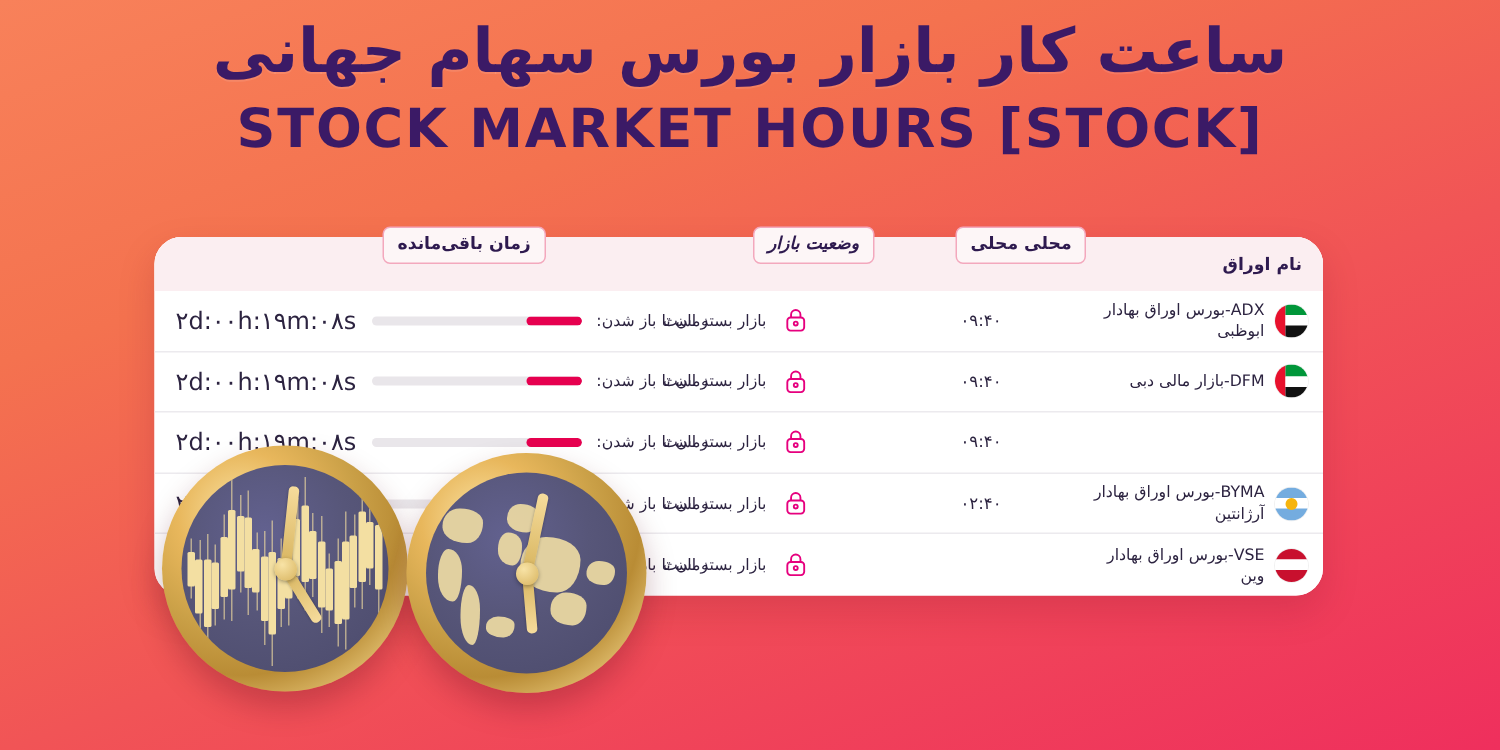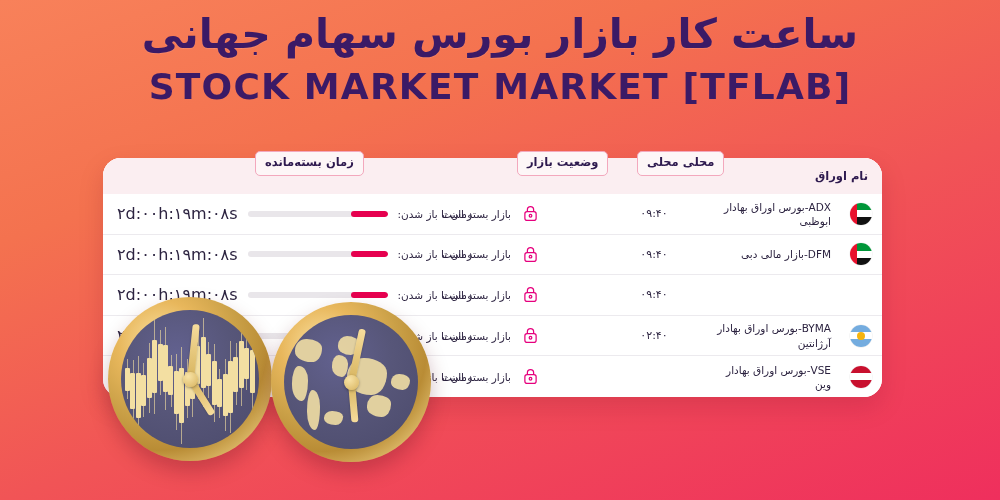--- a/index.html
+++ b/index.html
@@ -93,21 +93,21 @@
   .head-plain {
     position: absolute;
     color: #2e1a4f;
     font-size: 11.5px;
     font-weight: 700;
     direction: rtl;
     white-space: nowrap;
     line-height: 1;
   }
   #hb-remaining { left: 152px; top: -7px; }
-  #hb-status    { left: 414px; top: -7px; }
+  #hb-status    { left: 399px; top: -7px; font-style: italic; }
   #hb-localtime { left: 534px; top: -7px; }
   #hp-market    { right: 14px; top: 13px; }
 
   
   .rows {
     position: absolute;
     top: 36px; left: 0; right: 0; bottom: 0;
   }
   .row {
     position: relative;
@@ -118,21 +118,21 @@
   .row:last-child { border-bottom: none; }
 
   
   .c-market {
     position: absolute;
     right: 10px;
     top: 0;
     height: 100%;
     display: flex;
     align-items: center;
-    gap: 19px;
+    gap: 7px;
     direction: rtl;
   }
   .flag {
     width: 22px; height: 22px;
     border-radius: 50%;
     overflow: hidden;
     flex: 0 0 auto;
     position: relative;
     box-shadow: 0 0 0 0.5px rgba(0,0,0,0.08);
   }
@@ -297,21 +297,21 @@
     opacity: 0.93;
   }
 </style>
 </head>
 <body>
 
 <div id="stage">
 
   <div class="title-wrap">
     <div class="title-fa">ساعت کار بازار بورس سهام جهانی</div>
-    <div class="title-en">STOCK MARKET MARKET [TFLAB]</div>
+    <div class="title-en">STOCK MARKET HOURS [STOCK]</div>
   </div>
 
   <div class="card">
     <div class="card-inner">
       <div class="card-head-band"></div>
       <div class="rows" id="rows-container">
           <div class="row">
             <div class="c-market">
               <span class="flag flag-ae">
                 <span class="band-red"></span>
@@ -450,21 +450,21 @@
               <span class="progress">
                 <span class="progress-fill" style="left: 74%; width: 26%;"></span>
               </span>
               <span class="countdown">۲d:۰۴h:۱۹m:۰۸s</span>
             </div>
           </div>
         </div>
     </div>
 
     <div class="head-row">
-      <div class="head-badge" id="hb-remaining">زمان بسته‌مانده</div>
+      <div class="head-badge" id="hb-remaining">زمان باقی‌مانده</div>
       <div class="head-badge" id="hb-status">وضعیت بازار</div>
       <div class="head-badge" id="hb-localtime">محلی محلی</div>
       <div class="head-plain" id="hp-market">نام اوراق</div>
     </div>
   </div>
 
   <div class="clocks" id="clocks">
       <div class="clock" style="left: 0px; top: 5px; width: 164px; height: 164px;">
         <div class="clock-face">
           <span class="wick" style="left: 6.2px; top: 48.76px; height: 40.48px;"></span>

